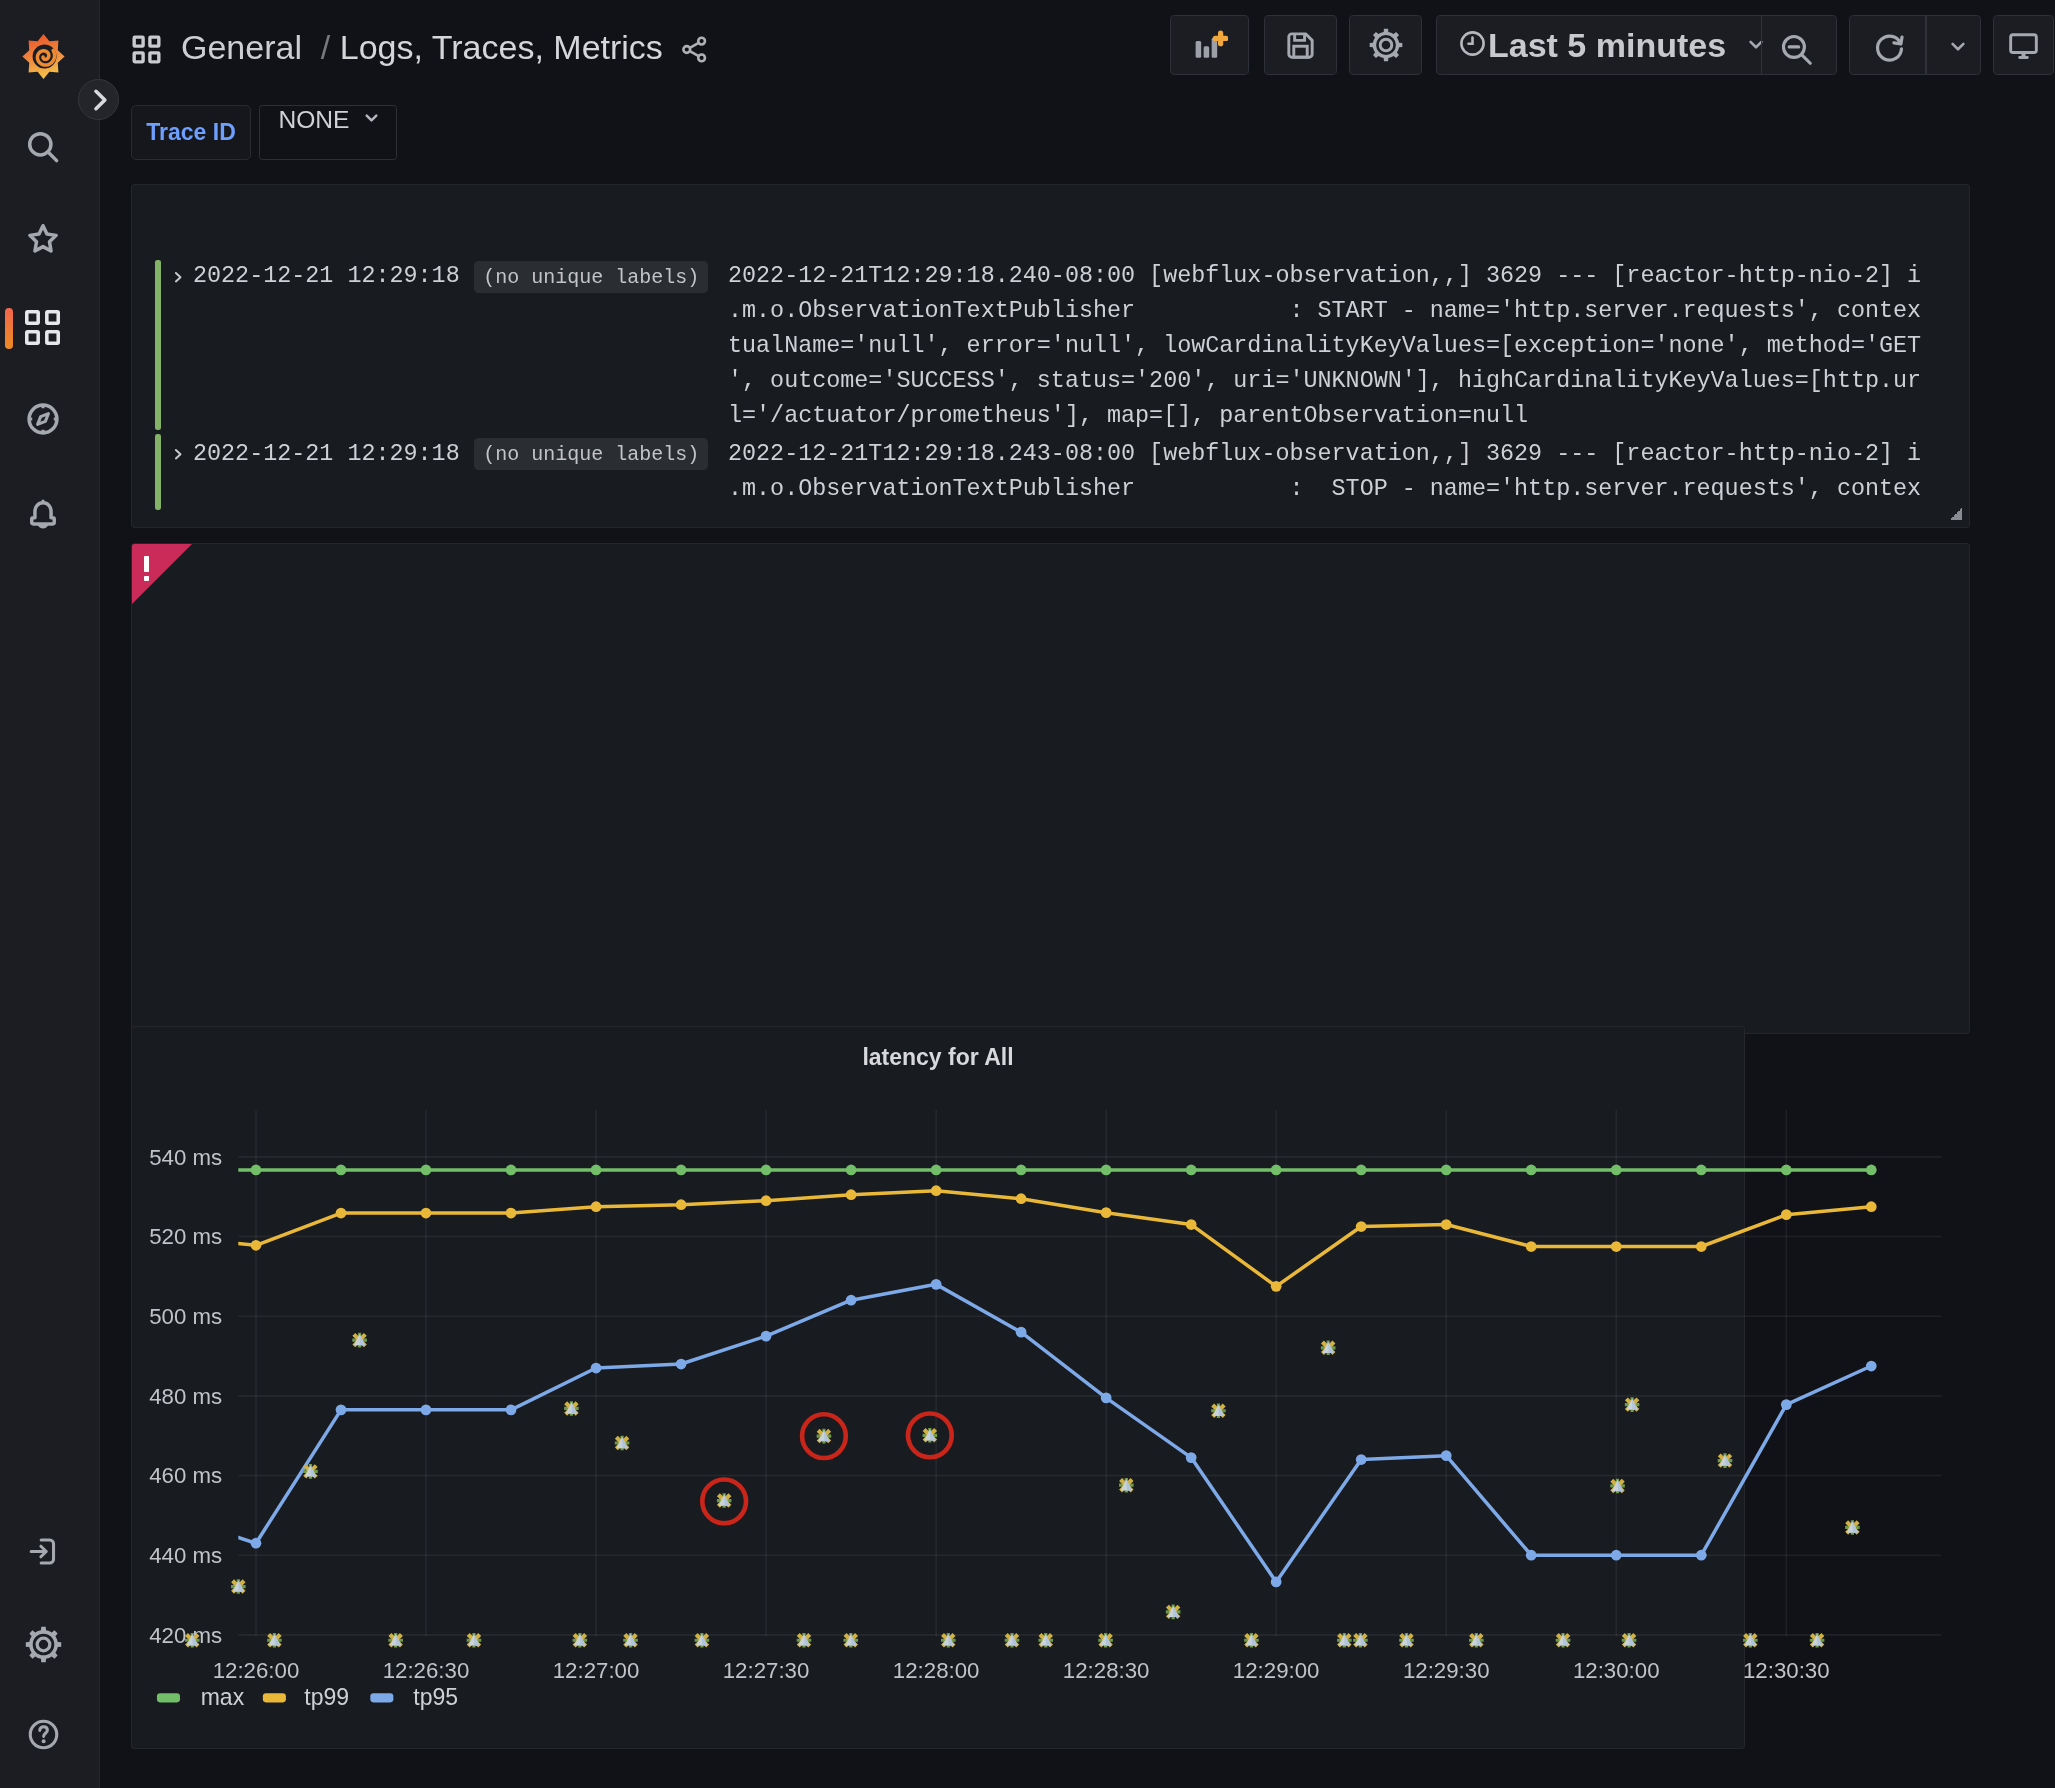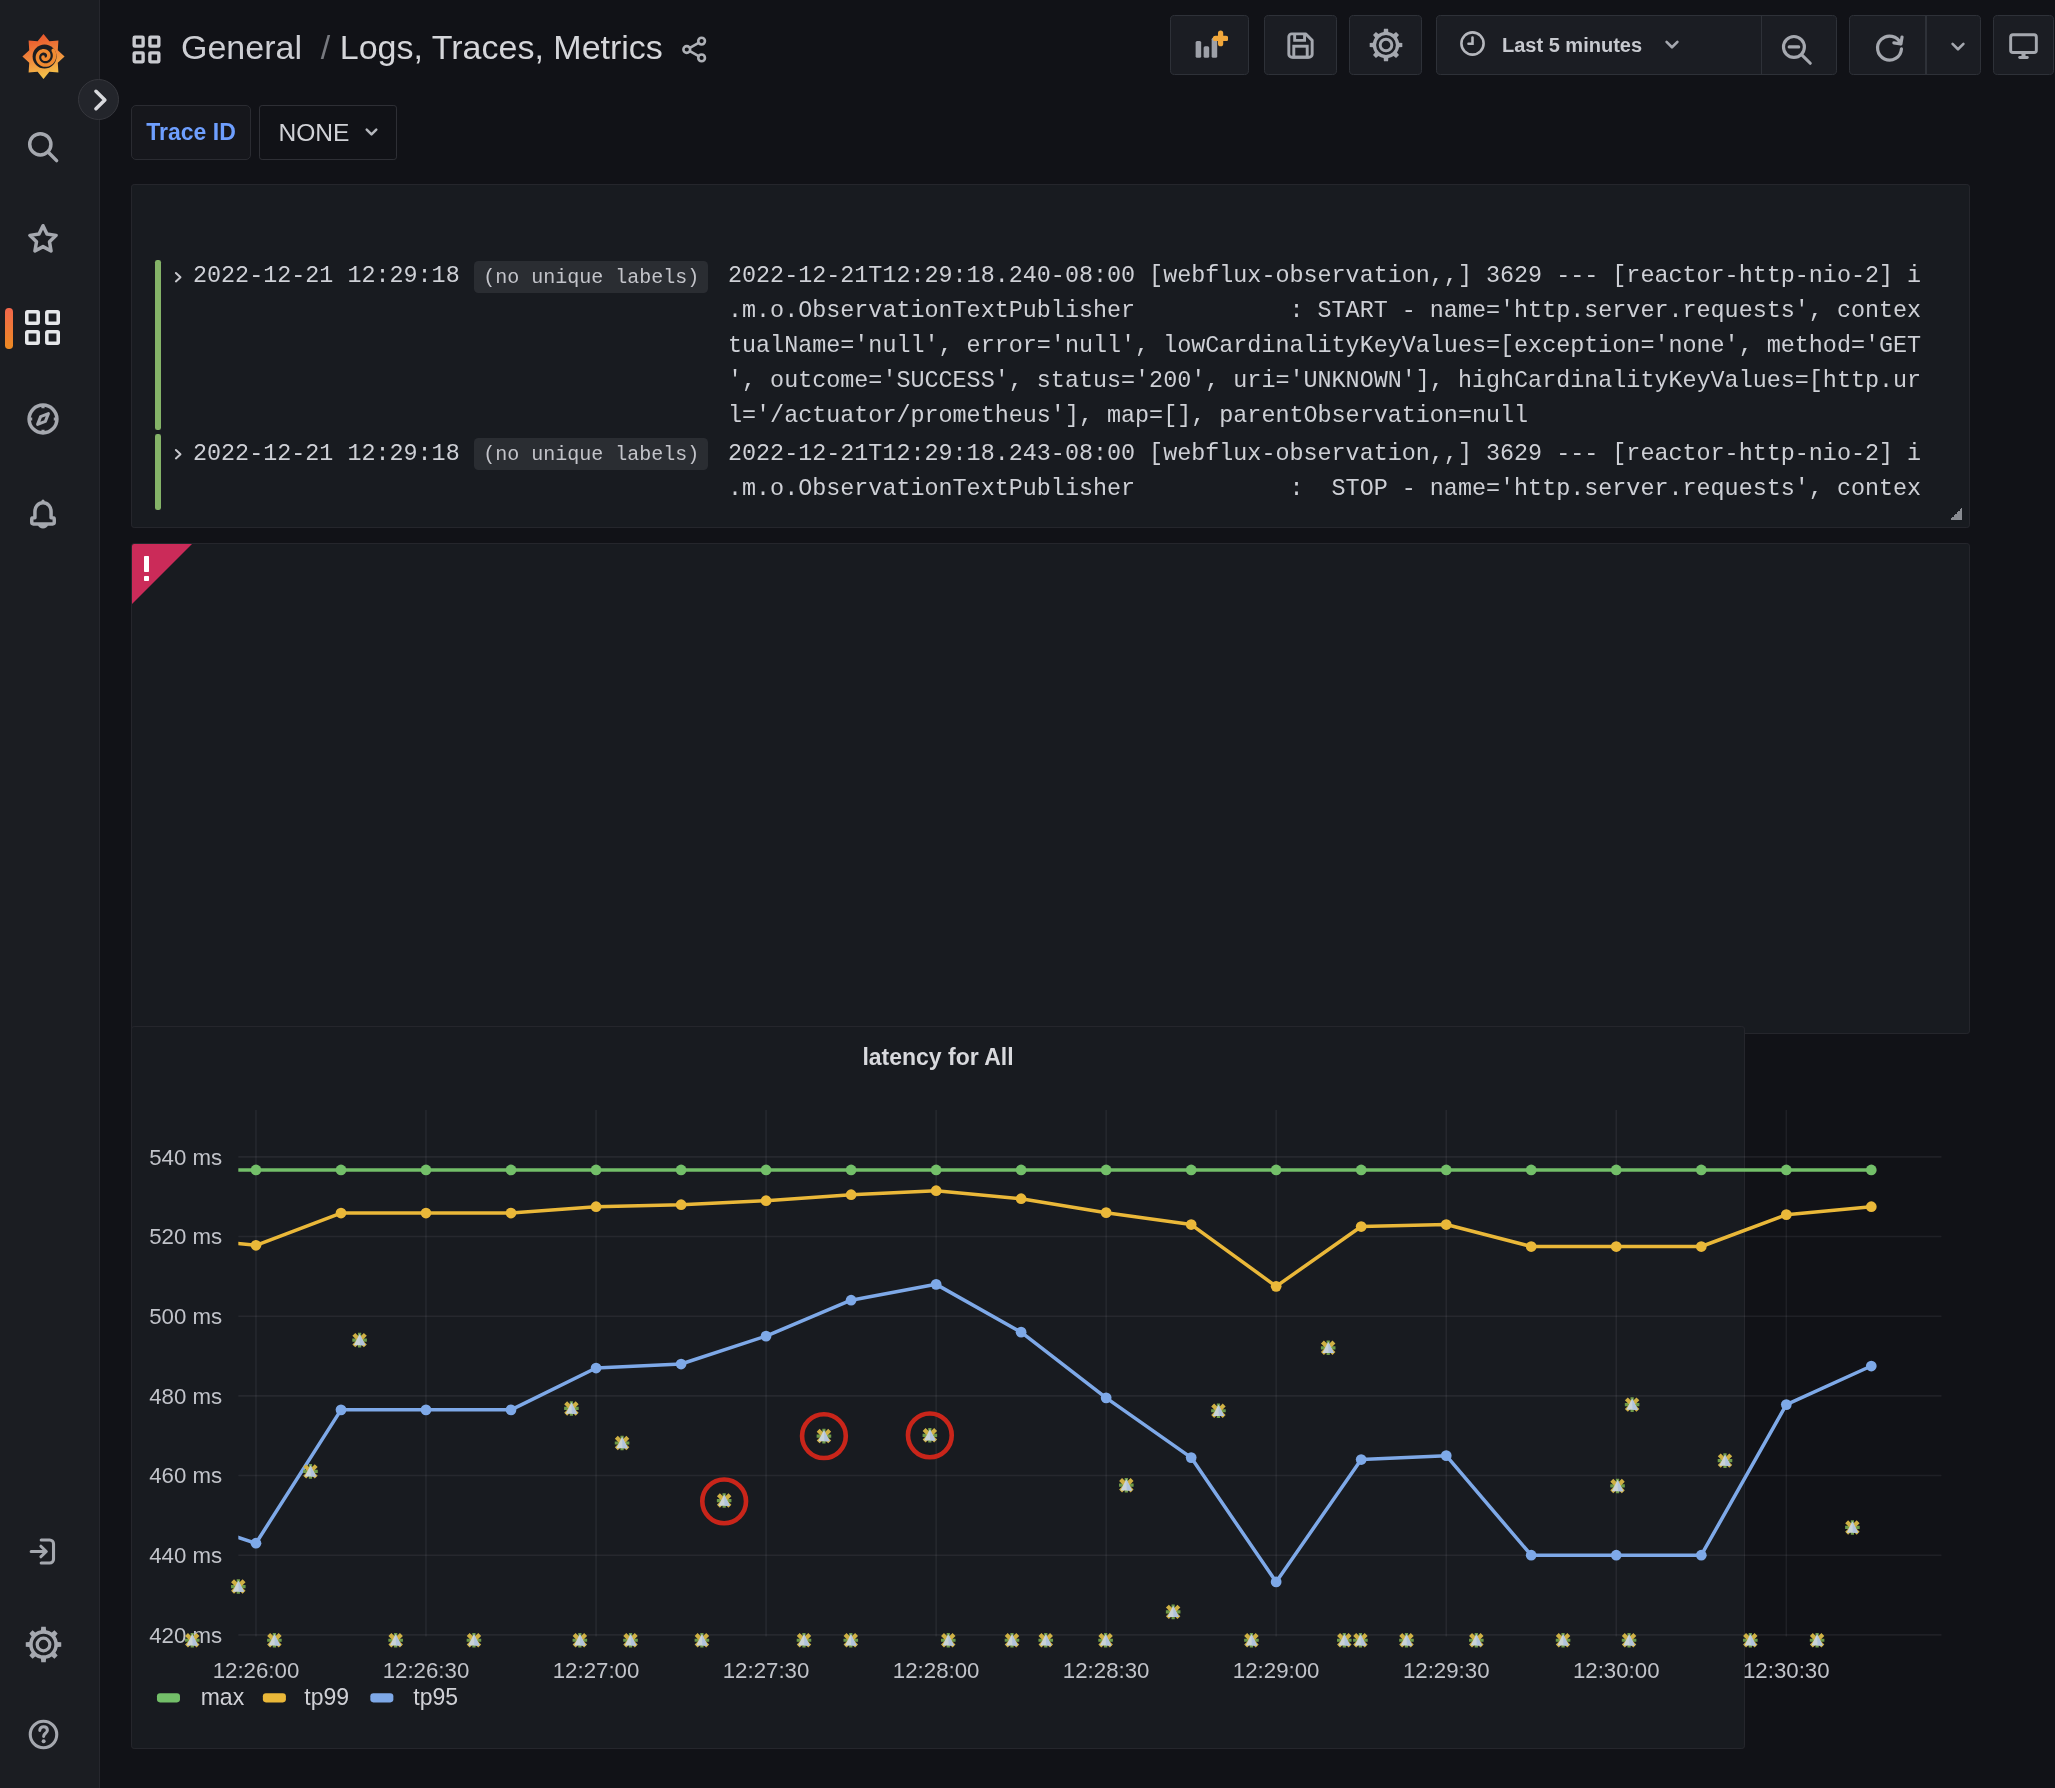--- a/index.html
+++ b/index.html
@@ -103,21 +103,21 @@
     <svg width="34" height="34" viewBox="0 0 24 24">
       <path d="M8.40,3.32 L10.35,2.75 L10.53,0.49 L13.47,0.49 L13.65,2.75 L15.60,3.32 L17.37,4.29 L19.10,2.82 L21.18,4.90 L19.71,6.63 L20.68,8.40 L21.25,10.35 L23.51,10.53 L23.51,13.47 L21.25,13.65 L20.68,15.60 L19.71,17.37 L21.18,19.10 L19.10,21.18 L17.37,19.71 L15.60,20.68 L13.65,21.25 L13.47,23.51 L10.53,23.51 L10.35,21.25 L8.40,20.68 L6.63,19.71 L4.90,21.18 L2.82,19.10 L4.29,17.37 L3.32,15.60 L2.75,13.65 L0.49,13.47 L0.49,10.53 L2.75,10.35 L3.32,8.40 L4.29,6.63 L2.82,4.90 L4.90,2.82 L6.63,4.29 Z M19.00,12 A7.0,7.0 0 1 0 5.00,12 A7.0,7.0 0 1 0 19.00,12 Z" fill="#A5A8AF" fill-rule="evenodd"></path>
       <circle cx="12" cy="12" r="4.1" stroke="#A5A8AF" stroke-width="2.1" fill="none"></circle>
     </svg>
   </div>
 <div class="btn" style="left:1436px;width:401px;justify-content:flex-start">
   <div style="margin-left:20px"><svg width="31" height="31" viewBox="0 0 24 24" fill="none">
         <circle cx="12" cy="12" r="8.6" stroke="#B5B7BD" stroke-width="2"></circle>
         <path d="M12 7.4 L12 12.2 L8.9 12.2" stroke="#B5B7BD" stroke-width="2" stroke-linecap="round"></path>
       </svg></div>
-  <div style="margin-left:14px;font-size:20px;font-weight:bold;color:#C7C9CF">Last 5 minutes</div>
+  <div style="font-size:34px;font-weight:bold;color:#C7C9CF">Last 5 minutes</div>
   <div style="margin-left:17px"><svg width="26" height="26" viewBox="0 0 24 24" fill="none">
         <path d="M7 10 L12 15 L17 10" stroke="#A5A8AF" stroke-width="2.4" stroke-linecap="round" stroke-linejoin="round"></path>
       </svg></div>
   <div style="position:absolute;right:74px;top:0;bottom:0;width:1.5px;background:#2E3138"></div>
   <div style="position:absolute;right:21.5px;top:14px"><svg width="38" height="38" viewBox="0 0 24 24" fill="none">
         <circle cx="10.7" cy="10.7" r="6.6" stroke="#A5A8AF" stroke-width="2"></circle>
         <path d="M15.5 15.5 L21 21" stroke="#A5A8AF" stroke-width="2" stroke-linecap="round"></path>
         <path d="M7.7 10.7 L13.7 10.7" stroke="#A5A8AF" stroke-width="2" stroke-linecap="round"></path>
       </svg></div>
 </div>
@@ -135,21 +135,21 @@
     <svg width="35" height="35" viewBox="0 0 24 24" fill="none">
       <rect x="3.2" y="4.6" width="17.6" height="12.2" rx="1.6" stroke="#A5A8AF" stroke-width="2"></rect>
       <path d="M9.4 20.2 L14.6 20.2" stroke="#A5A8AF" stroke-width="2" stroke-linecap="round"></path>
       <rect x="10.6" y="16.8" width="2.8" height="2.4" fill="#A5A8AF"></rect>
     </svg>
   </div>
 
 <div class="abs" style="left:131px;top:105px;width:120px;height:55px;background:#16171C;border:1.5px solid #2A2B31;border-radius:5px;display:flex;align-items:center;justify-content:center">
   <span style="color:#6E9FFF;font-size:23px;font-weight:bold">Trace ID</span>
 </div>
-<div class="abs" style="left:259px;top:105px;width:138px;height:55px;background:#111217;border:1.5px solid #2E2F35;border-radius:3.1px;display:flex;align-items:center">
+<div class="abs" style="left:259px;top:105px;width:138px;height:55px;background:#111217;border:1.5px solid #2E2F35;border-radius:3.1px;display:flex;align-items:flex-start">
   <span style="margin-left:18.4px;color:#D0D1D6;font-size:24.6px">NONE</span>
   <span style="margin-left:10.7px"><svg width="23" height="23" viewBox="0 0 24 24" fill="none">
         <path d="M7 10 L12 15 L17 10" stroke="#B5B7BD" stroke-width="2.6" stroke-linecap="round" stroke-linejoin="round"></path>
       </svg></span>
 </div>
 
 <div class="panel" style="left:131px;top:184px;width:1839px;height:344px">
   <div style="position:absolute;left:23px;top:75px;width:6.1px;height:170px;background:#84B368;border-radius:2.3px"></div>
   <div style="position:absolute;left:23px;top:249px;width:6.1px;height:76px;background:#84B368;border-radius:2.3px"></div>
   <div class="abs" style="left:37px;top:83px"><svg width="18.4" height="18.4" viewBox="0 0 24 24" fill="none">

